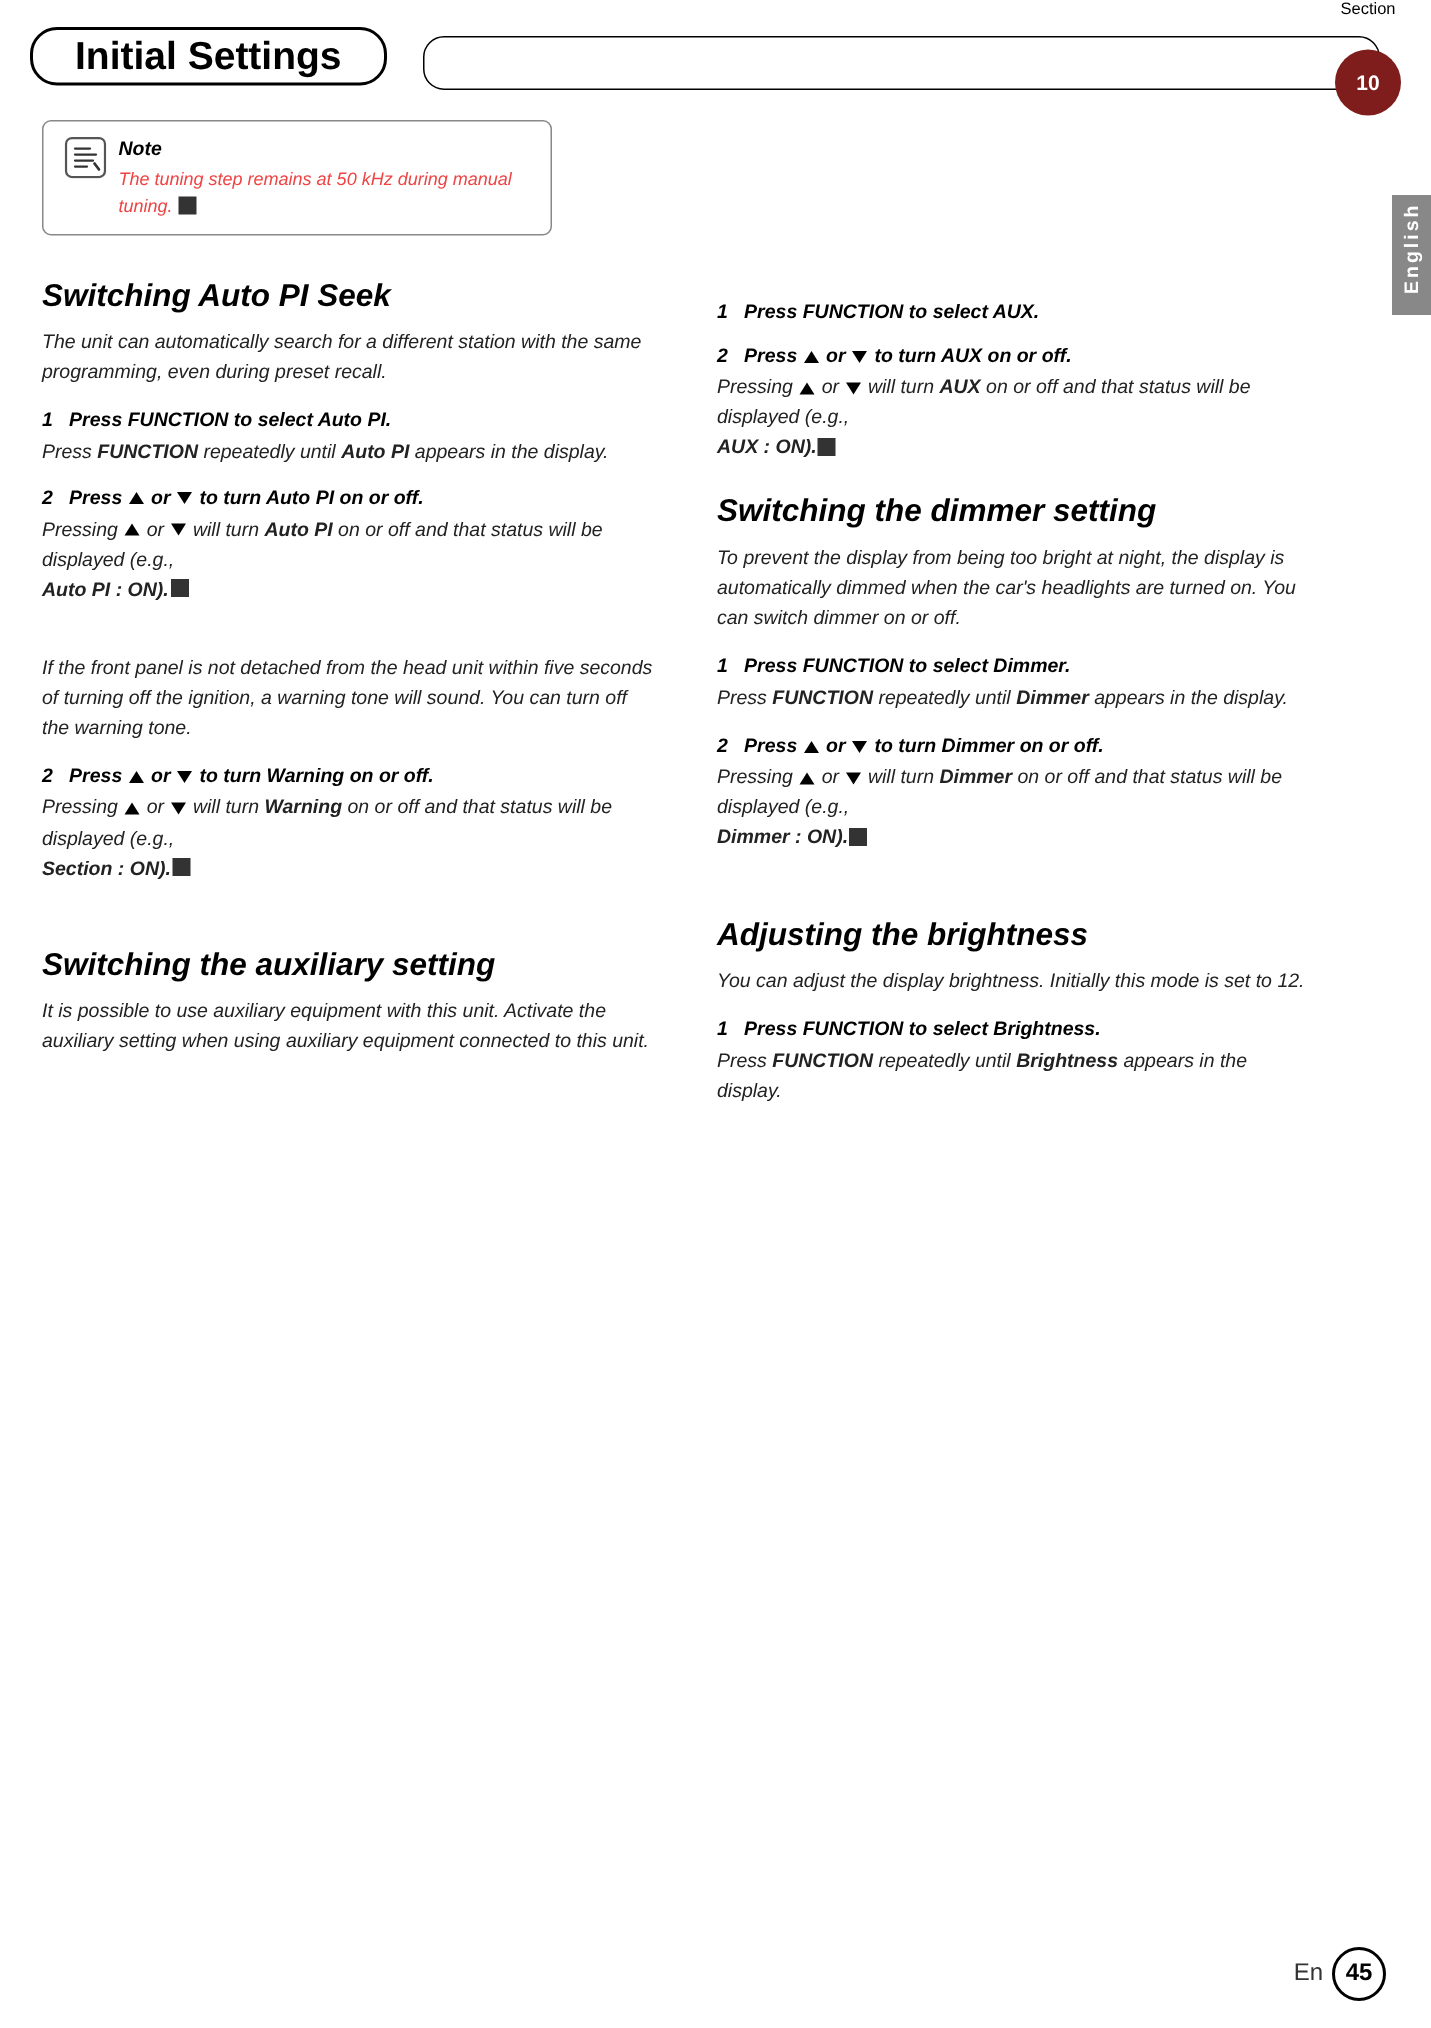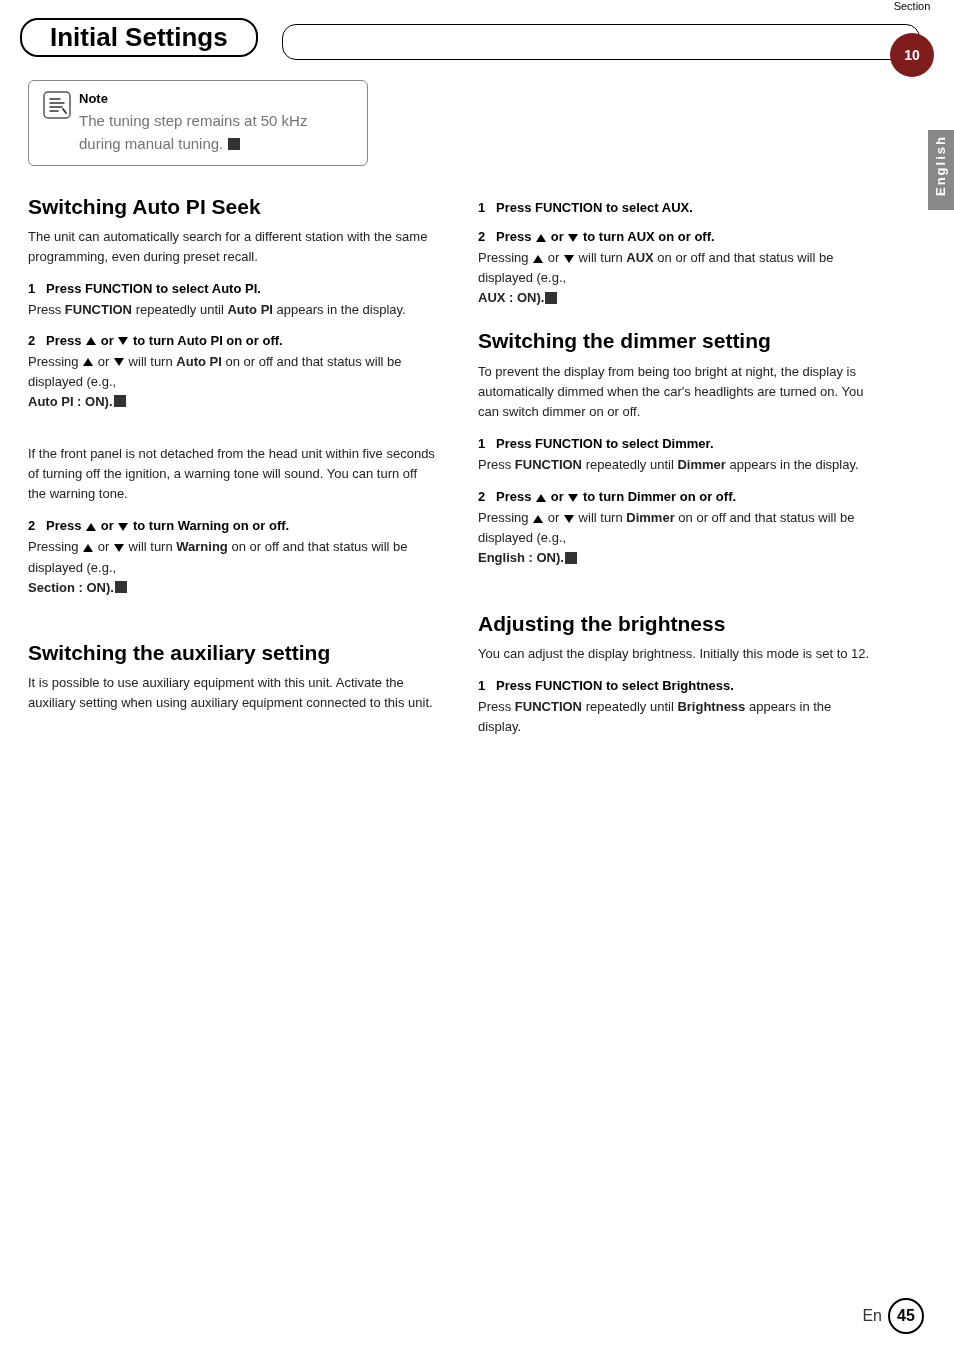--- a/index.html
+++ b/index.html
@@ -96,20 +96,21 @@
       padding: 14px 5px;
       letter-spacing: 2px;
       text-align: center;
       height: 80px;
     }
 
     
     .content {
       display: flex;
       padding: 10px 0 0 0;
+      font-style: italic;
     }
 
     .left-col {
       width: 460px;
       padding: 10px 24px 10px 28px;
     }
 
     .right-col {
       width: 460px;
       padding: 10px 50px 10px 18px;
@@ -136,23 +137,23 @@
 
     .note-content {}
 
     .note-title {
       font-weight: bold;
       font-size: 13px;
       margin-bottom: 4px;
     }
 
     .note-text {
-      font-size: 15px;
+      font-size: 12px;
       line-height: 1.5;
-      color: #737373;
+      color: #ef4444;
     }
 
     
     .section-heading {
       font-size: 21px;
       font-weight: 900;
       color: #000;
       margin-bottom: 8px;
       margin-top: 10px;
       line-height: 1.2;
@@ -357,21 +358,21 @@
         <p class="section-intro">To prevent the display from being too bright at night, the display is automatically dimmed when the car's headlights are turned on. You can switch dimmer on or off.</p>
 
         <div class="step">
           <div class="step-title"><span class="step-num">1&nbsp;&nbsp;&nbsp;</span><span class="bold">Press FUNCTION to select Dimmer.</span></div>
           <div class="step-body">Press <span class="bold">FUNCTION</span> repeatedly until <span class="bold">Dimmer</span> appears in the display.</div>
         </div>
 
         <div class="step" style="margin-top:14px;">
           <div class="step-title"><span class="step-num">2&nbsp;&nbsp;&nbsp;</span><span class="bold">Press <span class="triangle-up"></span> or <span class="triangle-down"></span> to turn Dimmer on or off.</span></div>
           <div class="step-body">Pressing <span class="triangle-up"></span> or <span class="triangle-down"></span> will turn <span class="bold">Dimmer</span> on or off and that status will be displayed (e.g.,<br>
-            <span class="step-result"><span class="bold">English : ON</span>).<span class="stop-icon"></span></span>
+            <span class="step-result"><span class="bold">Dimmer : ON</span>).<span class="stop-icon"></span></span>
           </div>
         </div>
       </div>
 
       <div class="section-divider"></div>
 
       <div class="section-block">
         <h2 class="section-heading">Adjusting the brightness</h2>
         <p class="section-intro">You can adjust the display brightness. Initially this mode is set to 12.</p>
 

